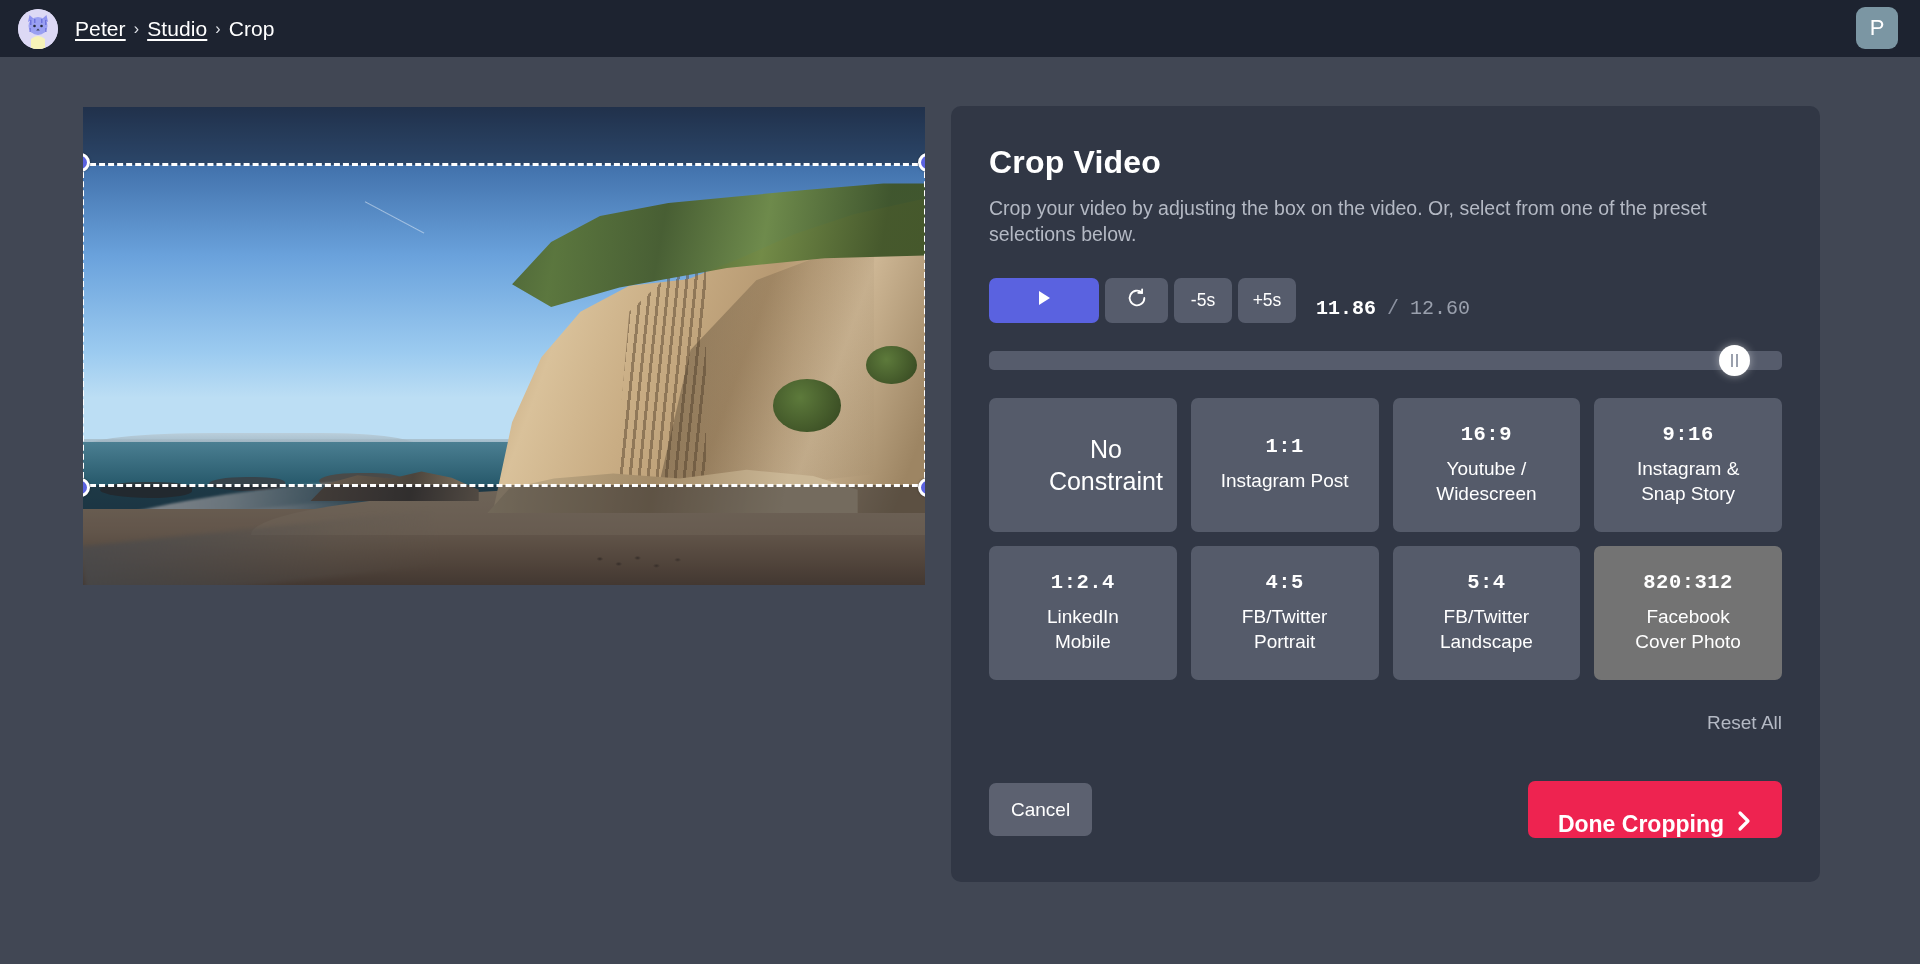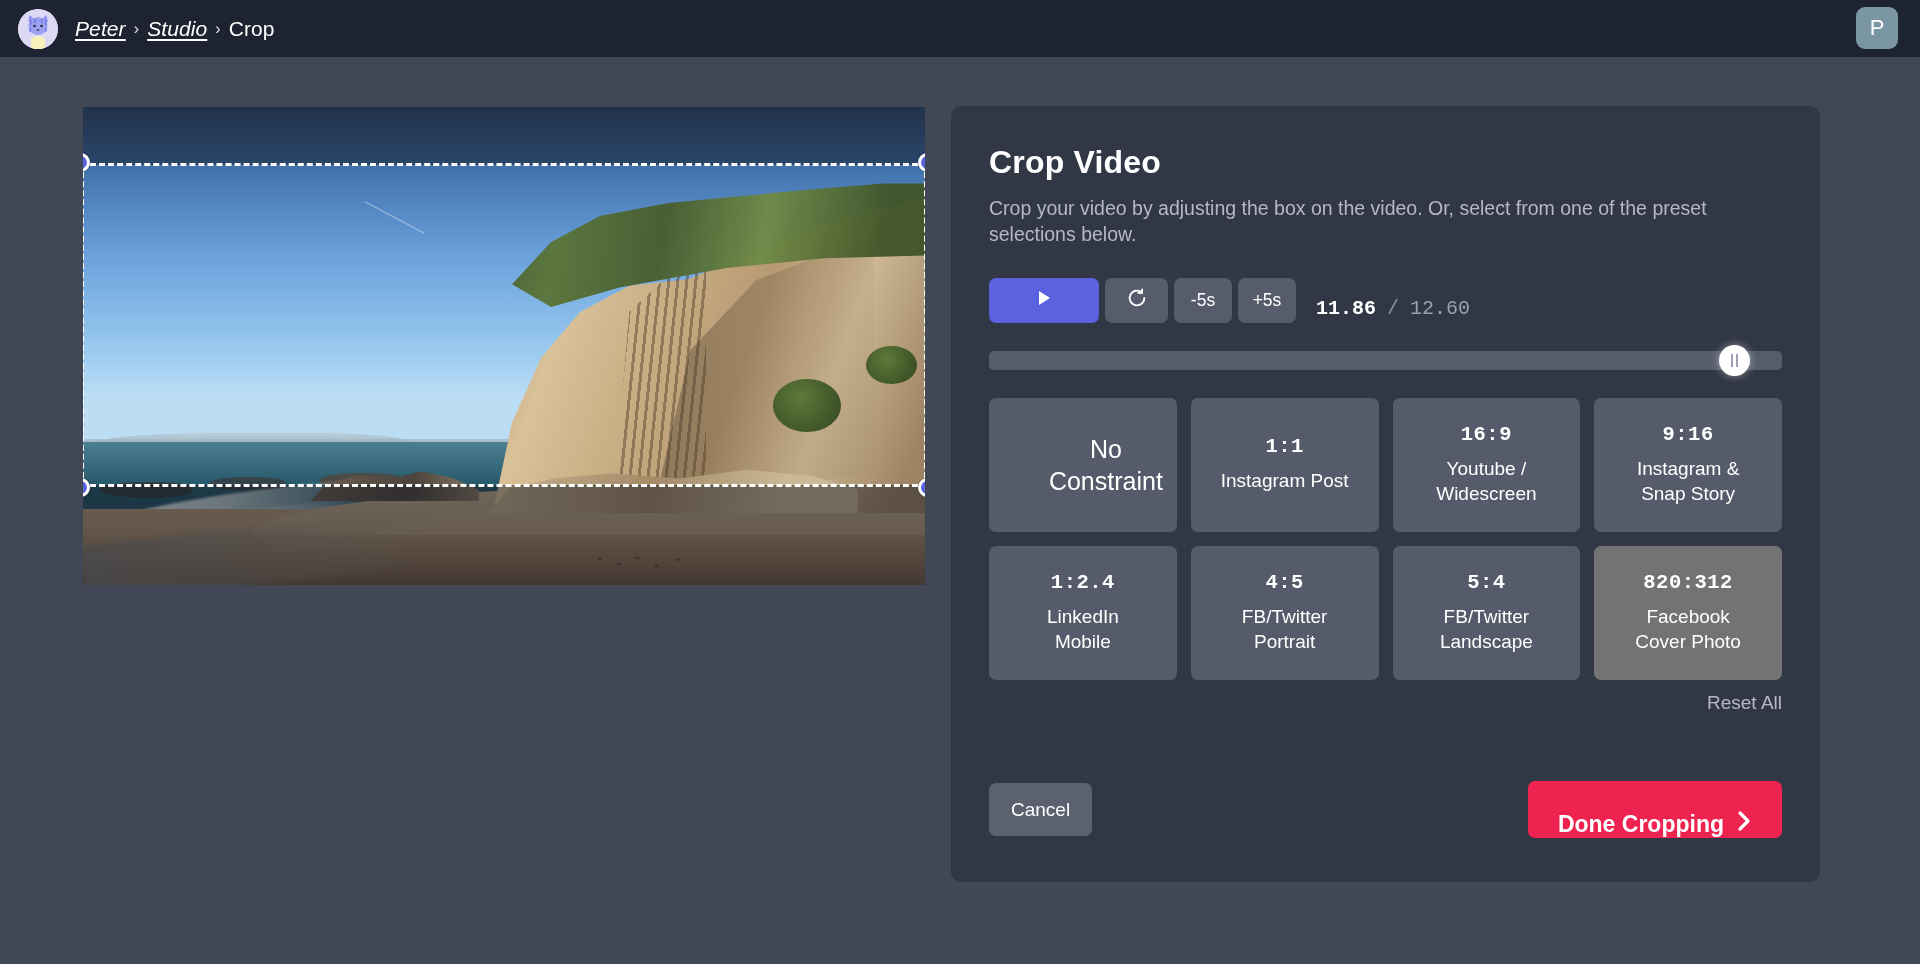--- a/index.html
+++ b/index.html
@@ -21,21 +21,21 @@
     width: 40px; height: 40px; border-radius: 50%;
     margin-left: 18px; flex: 0 0 auto;
     background: #ddd9f5; position: relative; overflow: hidden;
   }
   #breadcrumb {
     margin-left: 17px;
     font-size: 21px; color: #ffffff;
     display: flex; align-items: center; gap: 8px;
     letter-spacing: .1px;
   }
-  #breadcrumb .crumb-link { text-decoration: underline; text-underline-offset: 3px; cursor: pointer; font-style: italic; }
+  #breadcrumb .crumb-link { text-decoration: underline; text-underline-offset: 3px; cursor: pointer; }
   #breadcrumb .crumb-current { }
   #breadcrumb .sep { font-size: 16px; color: #dfe2e8; }
   #profile-badge {
     position: absolute; right: 22px; top: 7px;
     width: 42px; height: 42px; border-radius: 9px;
     background: #7b96a3;
     display: flex; align-items: center; justify-content: center;
     color: #fff; font-size: 22px;
   }
 
@@ -224,21 +224,21 @@
     cursor: pointer; color: #ffffff; text-align: center; padding: 6px;
   }
   .preset.selected { background: #737373; }
   .preset .ratio {
     font-family: "Liberation Mono", monospace; font-weight: 700;
     font-size: 20.5px; margin-bottom: 11px; letter-spacing: .5px;
   }
   .preset .pname { font-size: 19px; line-height: 1.28; }
   .preset.no-ratio .pname { font-size: 25px; margin-left: 46px; }
 
-  #reset-row { margin-top: 12px; text-align: right; }
+  #reset-row { margin-top: 32px; text-align: right; }
   #reset-all { font-size: 19px; color: #b4b9c4; cursor: pointer; display:inline-block; }
 
   #footer-row {
     position: absolute; left: 38px; right: 38px; bottom: 44px;
     display: flex; align-items: center; justify-content: space-between;
   }
   #cancel-btn {
     background: #5c6170; border: none; color: #fff; cursor: pointer;
     font-size: 19px; padding: 0 22px; height: 53px; border-radius: 7px;
     font-family: "Liberation Sans", sans-serif;

